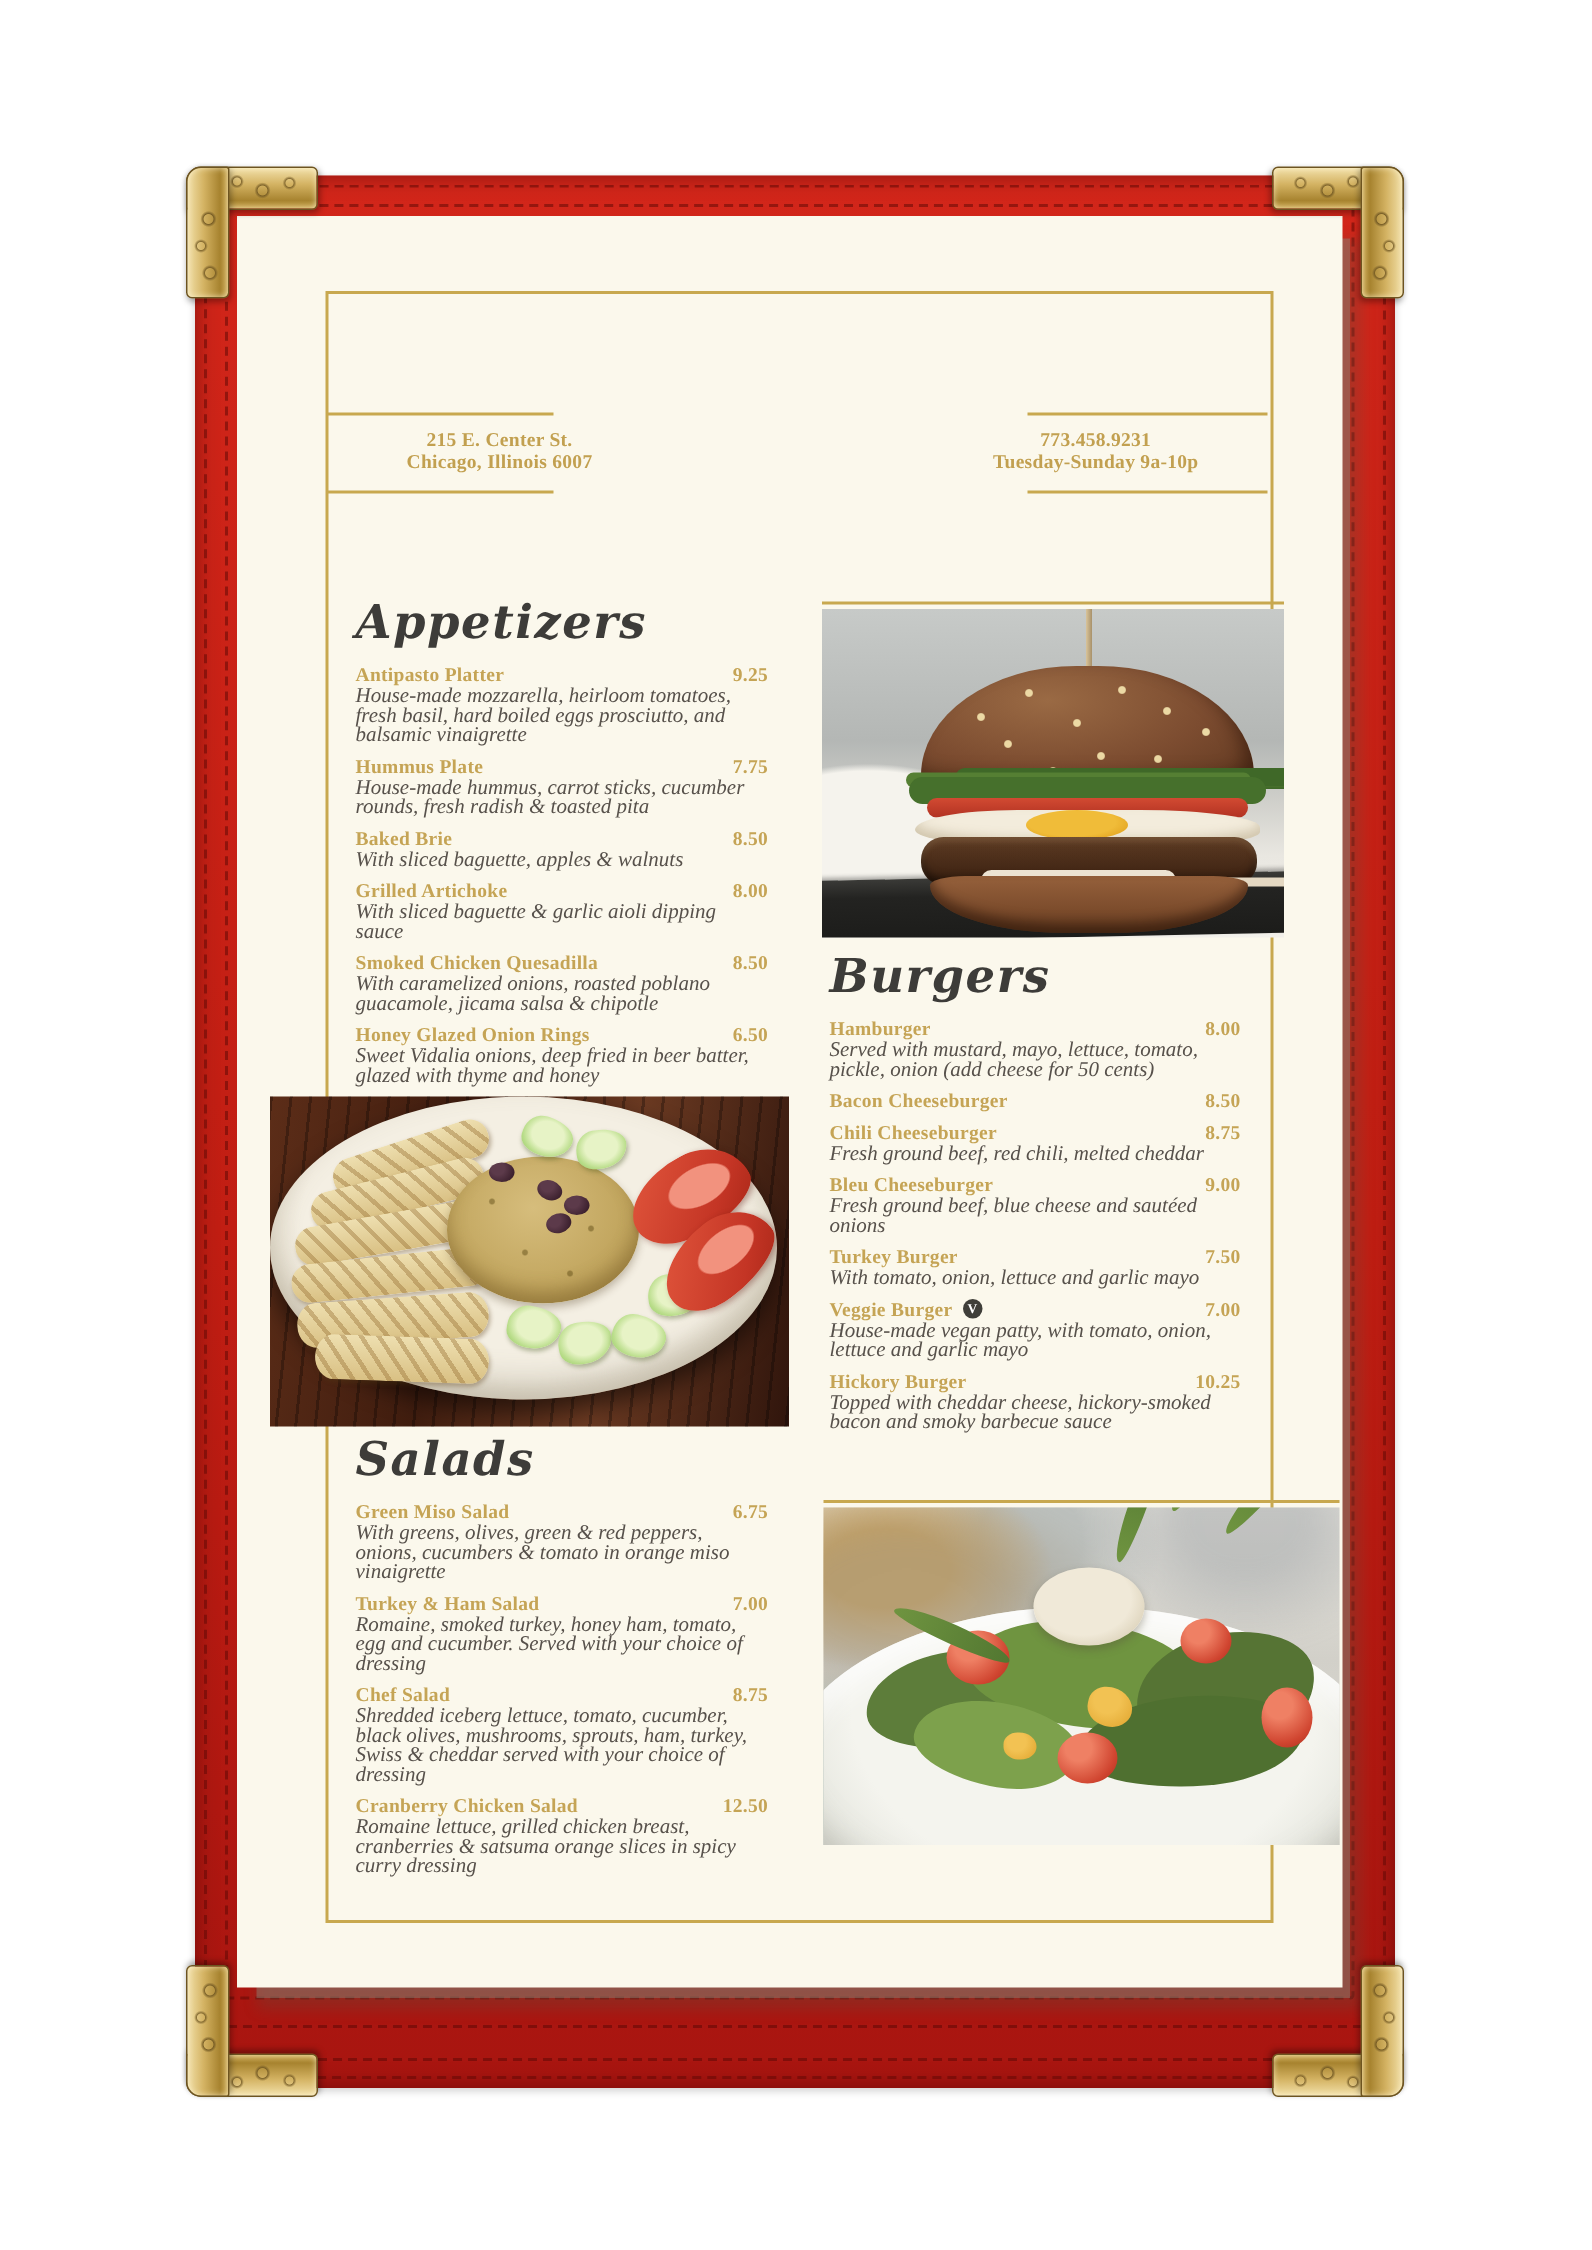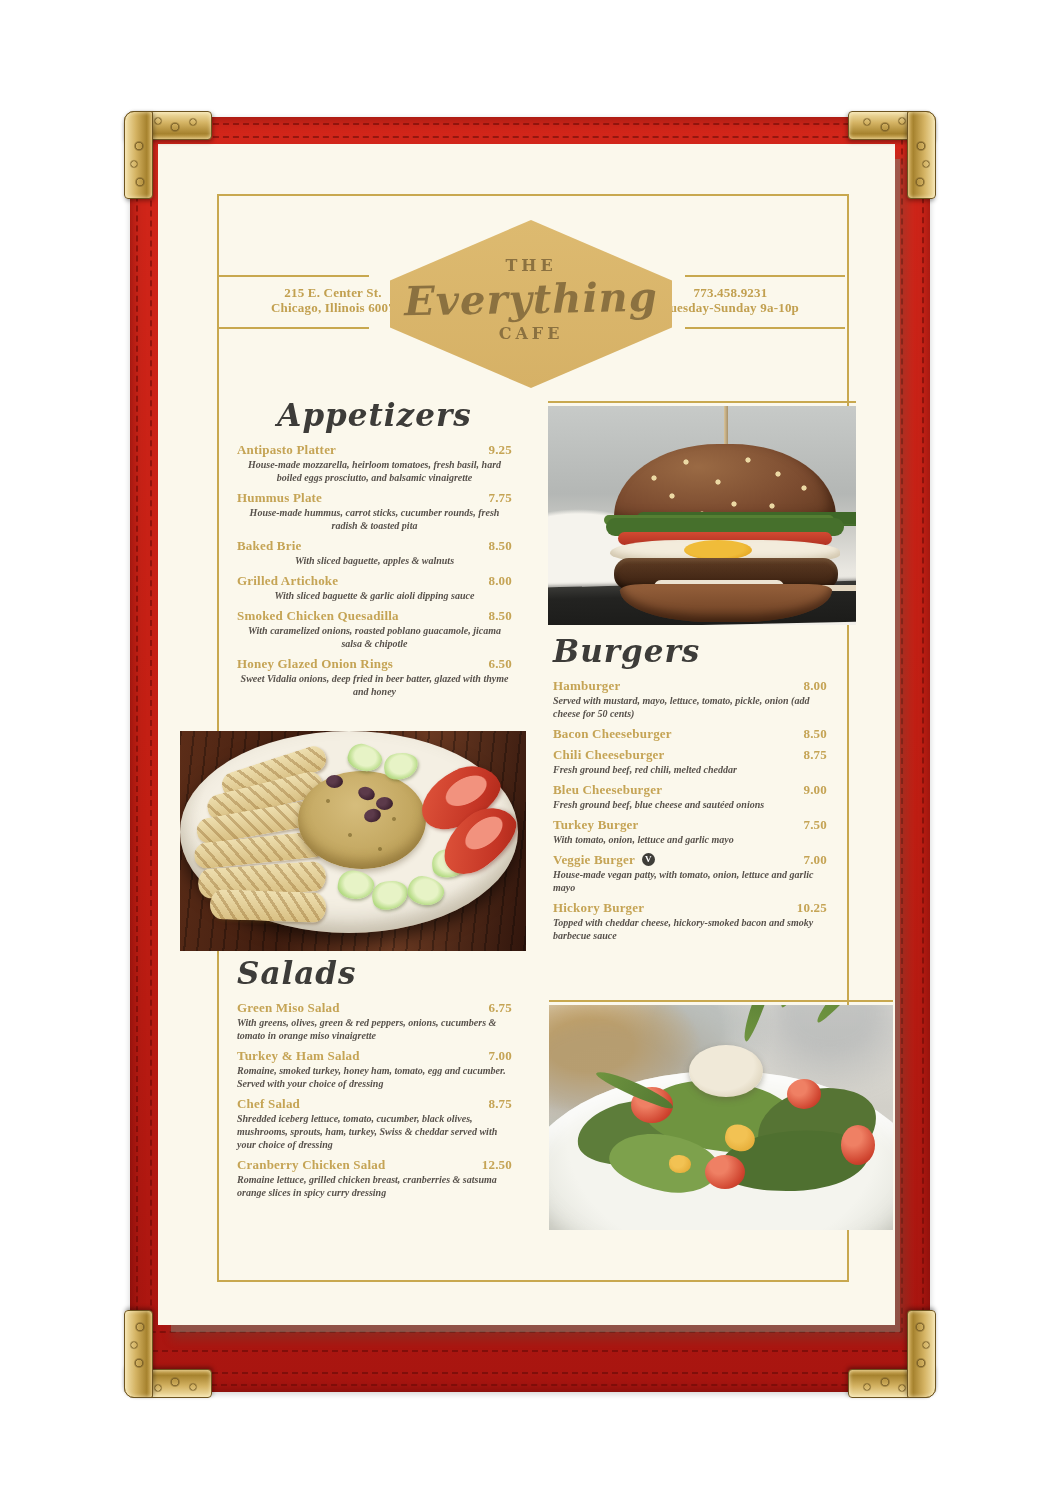--- a/index.html
+++ b/index.html
@@ -57,31 +57,31 @@
       background:linear-gradient(180deg,#ddba70 0%,#d6b166 100%);
       clip-path:polygon(50% 0%,100% 36%,100% 64%,50% 100%,0% 64%,0% 36%);
       text-align:center;color:#8b7140;}
   .hx-the{margin-top:36px;font-size:16px;font-weight:bold;letter-spacing:4px;font-family:"DejaVu Serif",serif;}
   .hx-name{margin-top:0px;font-size:40px;font-style:italic;font-weight:bold;font-family:"DejaVu Serif",serif;
            transform:rotate(-1deg);letter-spacing:1px;}
   .hx-cafe{margin-top:2px;font-size:16px;font-weight:bold;letter-spacing:4px;font-family:"DejaVu Serif",serif;}
 
   
   .sec{position:absolute;z-index:4;}
-  .sec-appetizers{left:79px;top:252px;width:275px;text-align:center;}
+  .sec-appetizers{left:79px;top:252px;width:275px;}
   .sec-burgers{left:395px;top:488px;width:274px;}
   .sec-salads{left:79px;top:810px;width:275px;}
   .sec-title{margin:0 0 8px 0;font-family:"DejaVu Serif",serif;font-style:italic;font-weight:600;
              font-size:31px;line-height:38px;color:#3d3c39;letter-spacing:1px;}
   .item{margin-bottom:6px;}
   .item-row{display:flex;align-items:baseline;font-weight:bold;font-size:13px;line-height:15px;color:#c5a455;letter-spacing:.2px;}
   .item-price{margin-left:auto;padding-left:8px;}
   .badge{flex:none;margin-left:7px;width:13px;height:13px;border-radius:50%;background:#3f3e39;color:#ffffff;
          font-size:9px;line-height:13px;text-align:center;font-weight:bold;align-self:center;}
-  .item-desc{font-size:10px;line-height:13px;font-style:italic;font-weight:bold;color:#57514b;margin-top:1px;}
+  .item-desc{font-size:14px;line-height:13px;font-style:italic;font-weight:normal;color:#57514b;margin-top:1px;}
 
   
   .photo{position:absolute;overflow:hidden;z-index:5;}
   .photo i{position:absolute;display:block;}
   .photo-line{position:absolute;height:2px;background:#c8a84f;z-index:6;}
   .pl-burger{left:390px;top:257px;width:308px;}
   .pl-salad{left:391px;top:856px;width:344px;}
 
   
   .p-burger{left:390px;top:262px;width:308px;height:219px;background:
@@ -221,25 +221,20 @@
 
       <div class="address">
         <div>215 E. Center St.</div>
         <div>Chicago, Illinois 6007</div>
       </div>
       <div class="contact">
         <div>773.458.9231</div>
         <div>Tuesday-Sunday 9a-10p</div>
       </div>
 
-      <div class="hexagon">
-        <div class="hx-the">THE</div>
-        <div class="hx-name">Everything</div>
-        <div class="hx-cafe">CAFE</div>
-      </div>
 
       <section class="sec sec-appetizers">
           <h2 class="sec-title">Appetizers</h2>
           <div class="item">
             <div class="item-row">
               <span class="item-name">Antipasto Platter</span>
               <span class="item-price">9.25</span>
             </div>
             <div class="item-desc">House-made mozzarella, heirloom tomatoes, fresh basil, hard boiled eggs prosciutto, and balsamic vinaigrette</div>
           </div>

